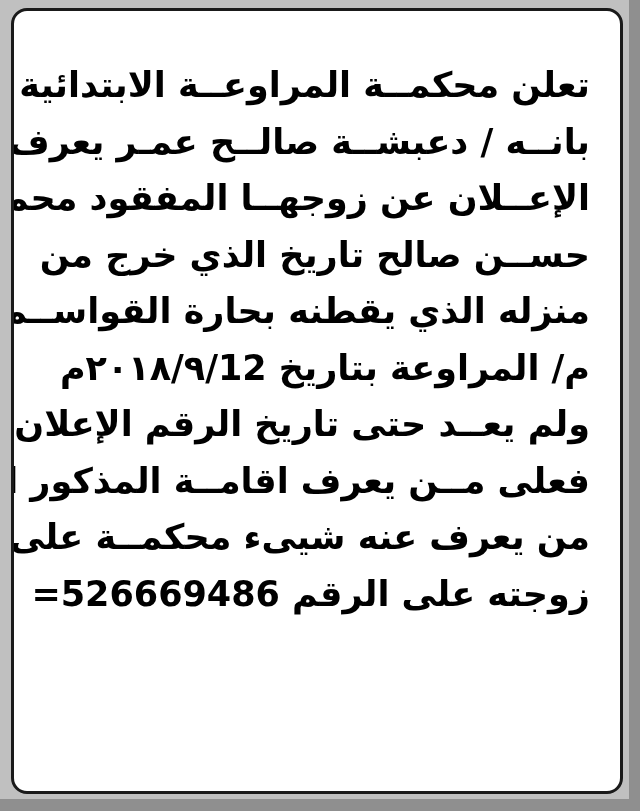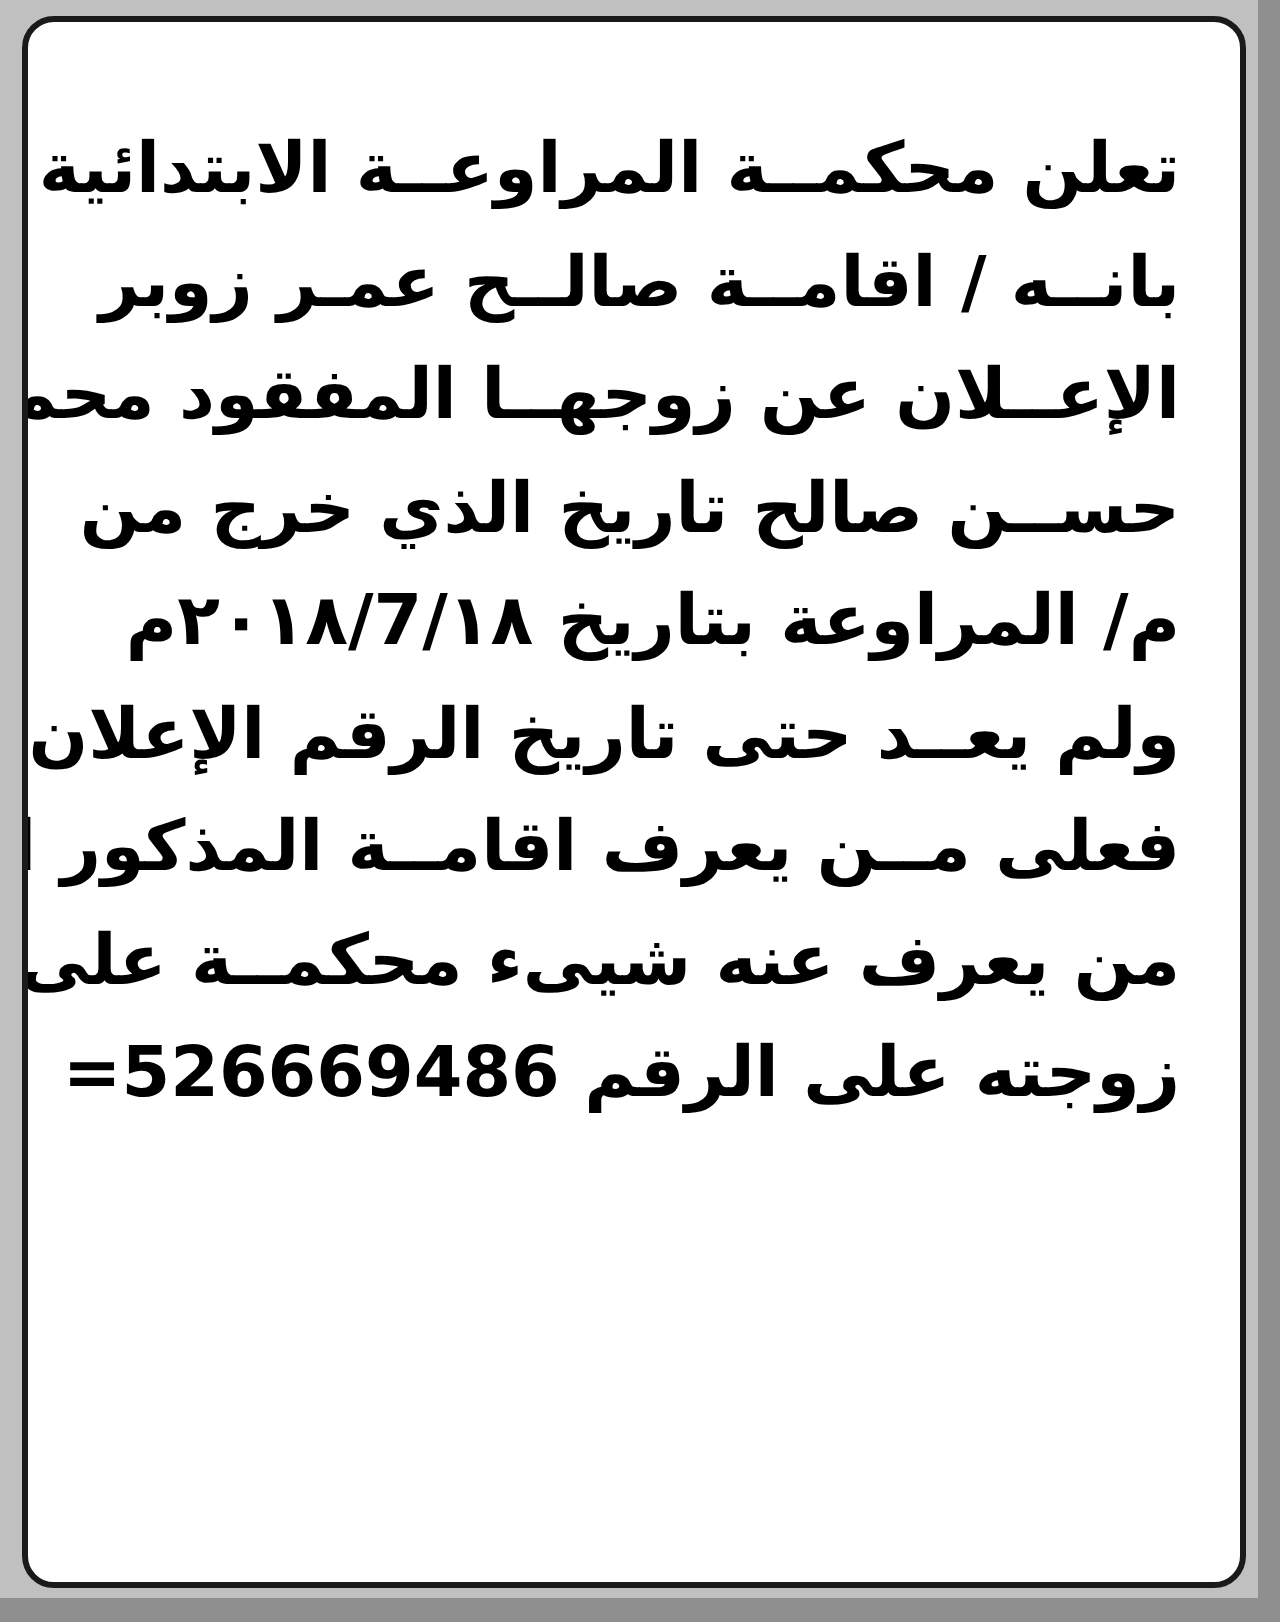--- a/index.html
+++ b/index.html
@@ -78,24 +78,25 @@
     background: #8f8f8f;
   }
 </style>
 </head>
 <body>
 
 <div class="page">
   <div class="notice-card">
     <div class="notice-body">
       <span class="line">تعلن محكمــة المراوعــة الابتدائية</span>
-      <span class="line">بانــه / اقامــة صالــح عمـر زوبر</span>
+      <span class="line">بانــه / دعبشــة صالــح عمـر يعرف</span>
       <span class="line">الإعــلان عن زوجهــا المفقود محمد</span>
       <span class="line">حســن صالح تاريخ الذي خرج من</span>
-      <span class="line">م/ المراوعة بتاريخ ٢٠١٨/7/١٨م</span>
+      <span class="line">منزله الذي يقطنه بحارة القواســم</span>
+      <span class="line">م/ المراوعة بتاريخ ٢٠١٨/٩/12م</span>
       <span class="line">ولم يعــد حتى تاريخ الرقم الإعلان</span>
       <span class="line">فعلى مــن يعرف اقامــة المذكور او</span>
       <span class="line">من يعرف عنه شيىء محكمــة على</span>
       <span class="line center-ltr">زوجته على الرقم 526669486=</span>
     </div>
   </div>
   <div class="shadow-right"></div>
   <div class="shadow-bottom"></div>
 </div>
 

